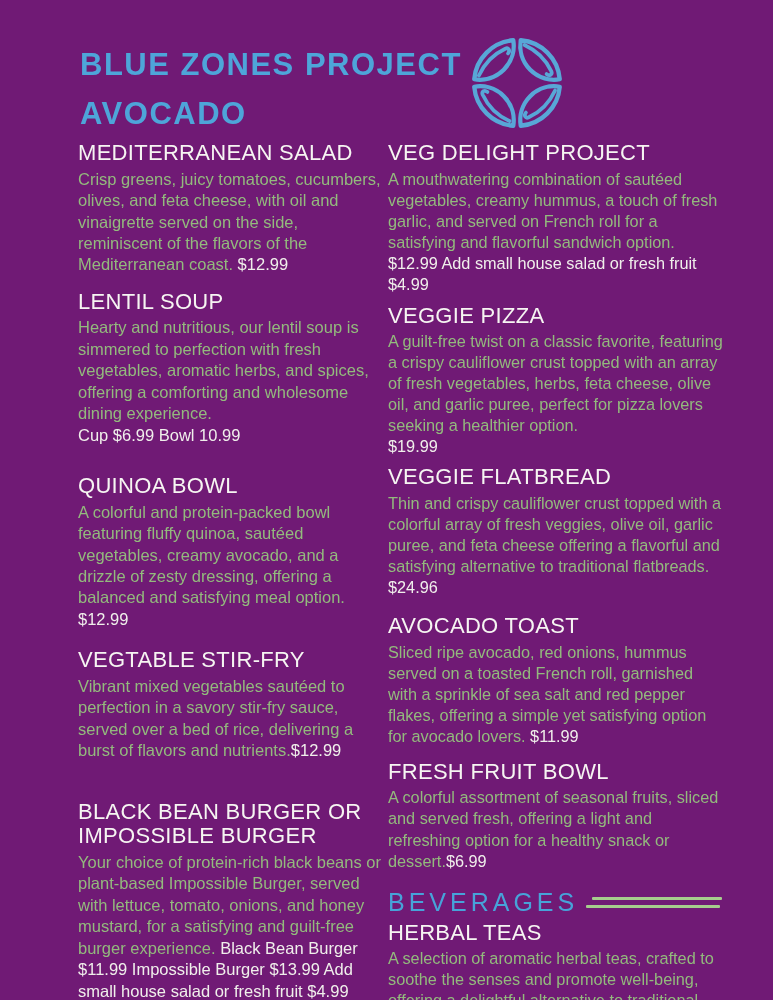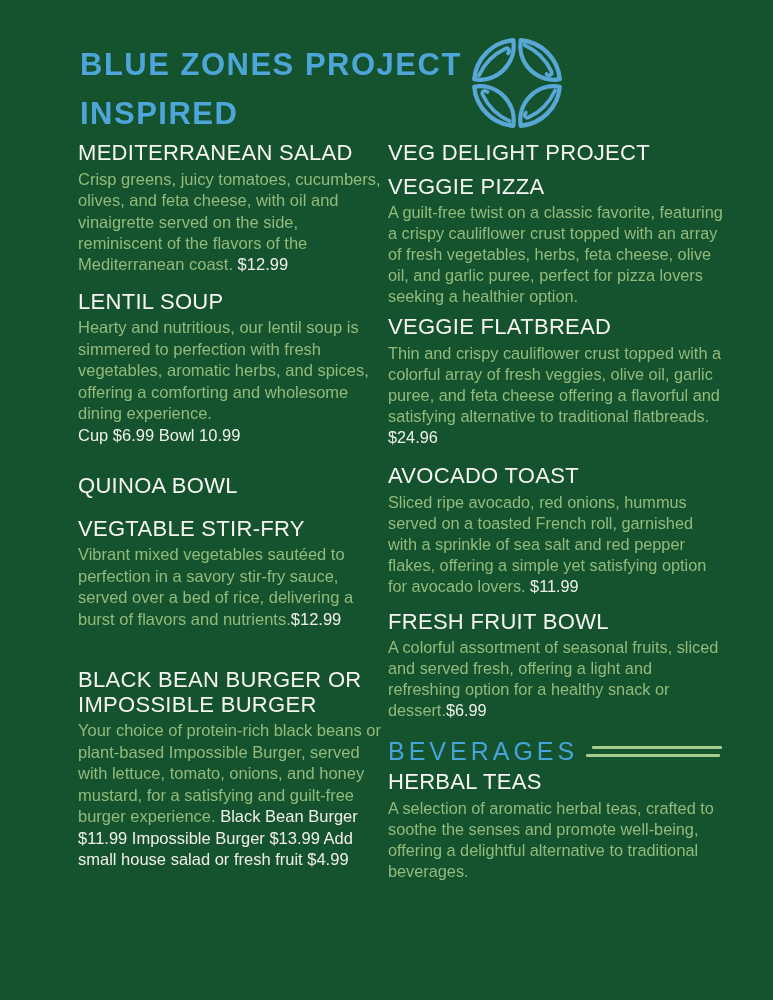--- a/index.html
+++ b/index.html
@@ -1,19 +1,19 @@
 <!DOCTYPE html>
 <html><head>
 <meta charset="utf-8">
 <style>
   html,body{margin:0;padding:0;background:#232324;}
   .page{
     position:relative;
     width:773px;height:1000px;
-    background:#14532d;
+    background:#701a75;
     font-family:"Liberation Sans",sans-serif;
     overflow:hidden;
     margin:0 auto;
   }
   
   .title{
     position:absolute;left:80px;top:40px;
     color:#4ea5d9;font-weight:bold;font-size:31px;
     letter-spacing:1.5px;line-height:49px;margin:0;
   }
@@ -47,21 +47,21 @@
   .bev-rules .rule{height:3px;width:130px;background:#a6cd8d;border-radius:1px;}
   .bev-rules .rule:nth-child(2){width:134px;margin-left:-6px;}
 </style>
 </head>
 <body>
 
 <div class="page">
 
   <h1 class="title">
     <div>BLUE ZONES PROJECT</div>
-    <div>INSPIRED</div>
+    <div>AVOCADO</div>
   </h1>
 
   <div class="logo">
     <svg viewBox="0 0 100 100" width="94" height="94" aria-hidden="true">
       <defs>
         <g id="leaf" fill="none" stroke="#58a7d7" stroke-linecap="round" stroke-linejoin="round">
           <path stroke-width="4.6" d="M54 4.5 A45.5 45.5 0 0 1 95.5 46 A36 36 0 0 1 54 4.5 Z"></path>
           <path stroke-width="4" d="M58 9.5 C70 15 80.5 24.5 86.5 37.5 C88 41 84.5 43 81.5 40.5"></path>
         </g>
       </defs>
@@ -79,43 +79,45 @@
       <p class="item-desc"><span>Crisp greens, juicy tomatoes, cucumbers, olives, and feta cheese, with oil and vinaigrette served on the side, reminiscent of the flavors of the Mediterranean coast.</span><span class="price"> $12.99</span></p>
     </section>
 
     <section class="item mb28">
       <h3 class="item-name">LENTIL SOUP</h3>
       <p class="item-desc"><span>Hearty and nutritious, our lentil soup is simmered to perfection with fresh vegetables, aromatic herbs, and spices, offering a comforting and wholesome dining experience.</span><span class="price block">Cup $6.99 Bowl 10.99</span></p>
     </section>
 
     <section class="item mb18">
       <h3 class="item-name">QUINOA BOWL</h3>
+      <p class="item-desc"><span>A colorful and protein-packed bowl featuring fluffy quinoa, sautéed vegetables, creamy avocado, and a drizzle of zesty dressing, offering a balanced and satisfying meal option.</span><span class="price block">$12.99</span></p>
     </section>
 
     <section class="item mb38">
       <h3 class="item-name">VEGTABLE STIR-FRY</h3>
       <p class="item-desc"><span>Vibrant mixed vegetables sautéed to perfection in a savory stir-fry sauce, served over a bed of rice, delivering a burst of flavors and nutrients.</span><span class="price">$12.99</span></p>
     </section>
 
     <section class="item">
       <h3 class="item-name">BLACK BEAN BURGER OR IMPOSSIBLE BURGER</h3>
       <p class="item-desc"><span>Your choice of protein-rich black beans or plant-based Impossible Burger, served with lettuce, tomato, onions, and honey mustard, for a satisfying and guilt-free burger experience.</span><span class="price"> Black Bean Burger $11.99 Impossible Burger $13.99 Add small house salad or fresh fruit $4.99</span></p>
     </section>
 
   </div>
 
   <div class="col col-right">
 
     <section class="item mb9">
       <h3 class="item-name">VEG DELIGHT PROJECT</h3>
+      <p class="item-desc"><span>A mouthwatering combination of sautéed vegetables, creamy hummus, a touch of fresh garlic, and served on French roll for a satisfying and flavorful sandwich option.</span><span class="price block">$12.99 Add small house salad or fresh fruit $4.99</span></p>
     </section>
 
     <section class="item mb8">
       <h3 class="item-name">VEGGIE PIZZA</h3>
-      <p class="item-desc"><span>A guilt-free twist on a classic favorite, featuring a crispy cauliflower crust topped with an array of fresh vegetables, herbs, feta cheese, olive oil, and garlic puree, perfect for pizza lovers seeking a healthier option.</span></p>
+      <p class="item-desc"><span>A guilt-free twist on a classic favorite, featuring a crispy cauliflower crust topped with an array of fresh vegetables, herbs, feta cheese, olive oil, and garlic puree, perfect for pizza lovers seeking a healthier option.</span><span class="price block">$19.99</span></p>
     </section>
 
     <section class="item mb16">
       <h3 class="item-name">VEGGIE FLATBREAD</h3>
       <p class="item-desc"><span>Thin and crispy cauliflower crust topped with a colorful array of fresh veggies, olive oil, garlic puree, and feta cheese offering a flavorful and satisfying alternative to traditional flatbreads.</span><span class="price"> $24.96</span></p>
     </section>
 
     <section class="item mb13">
       <h3 class="item-name">AVOCADO TOAST</h3>
       <p class="item-desc"><span>Sliced ripe avocado, red onions, hummus served on a toasted French roll, garnished with a sprinkle of sea salt and red pepper flakes, offering a simple yet satisfying option for avocado lovers.</span><span class="price"> $11.99</span></p>

